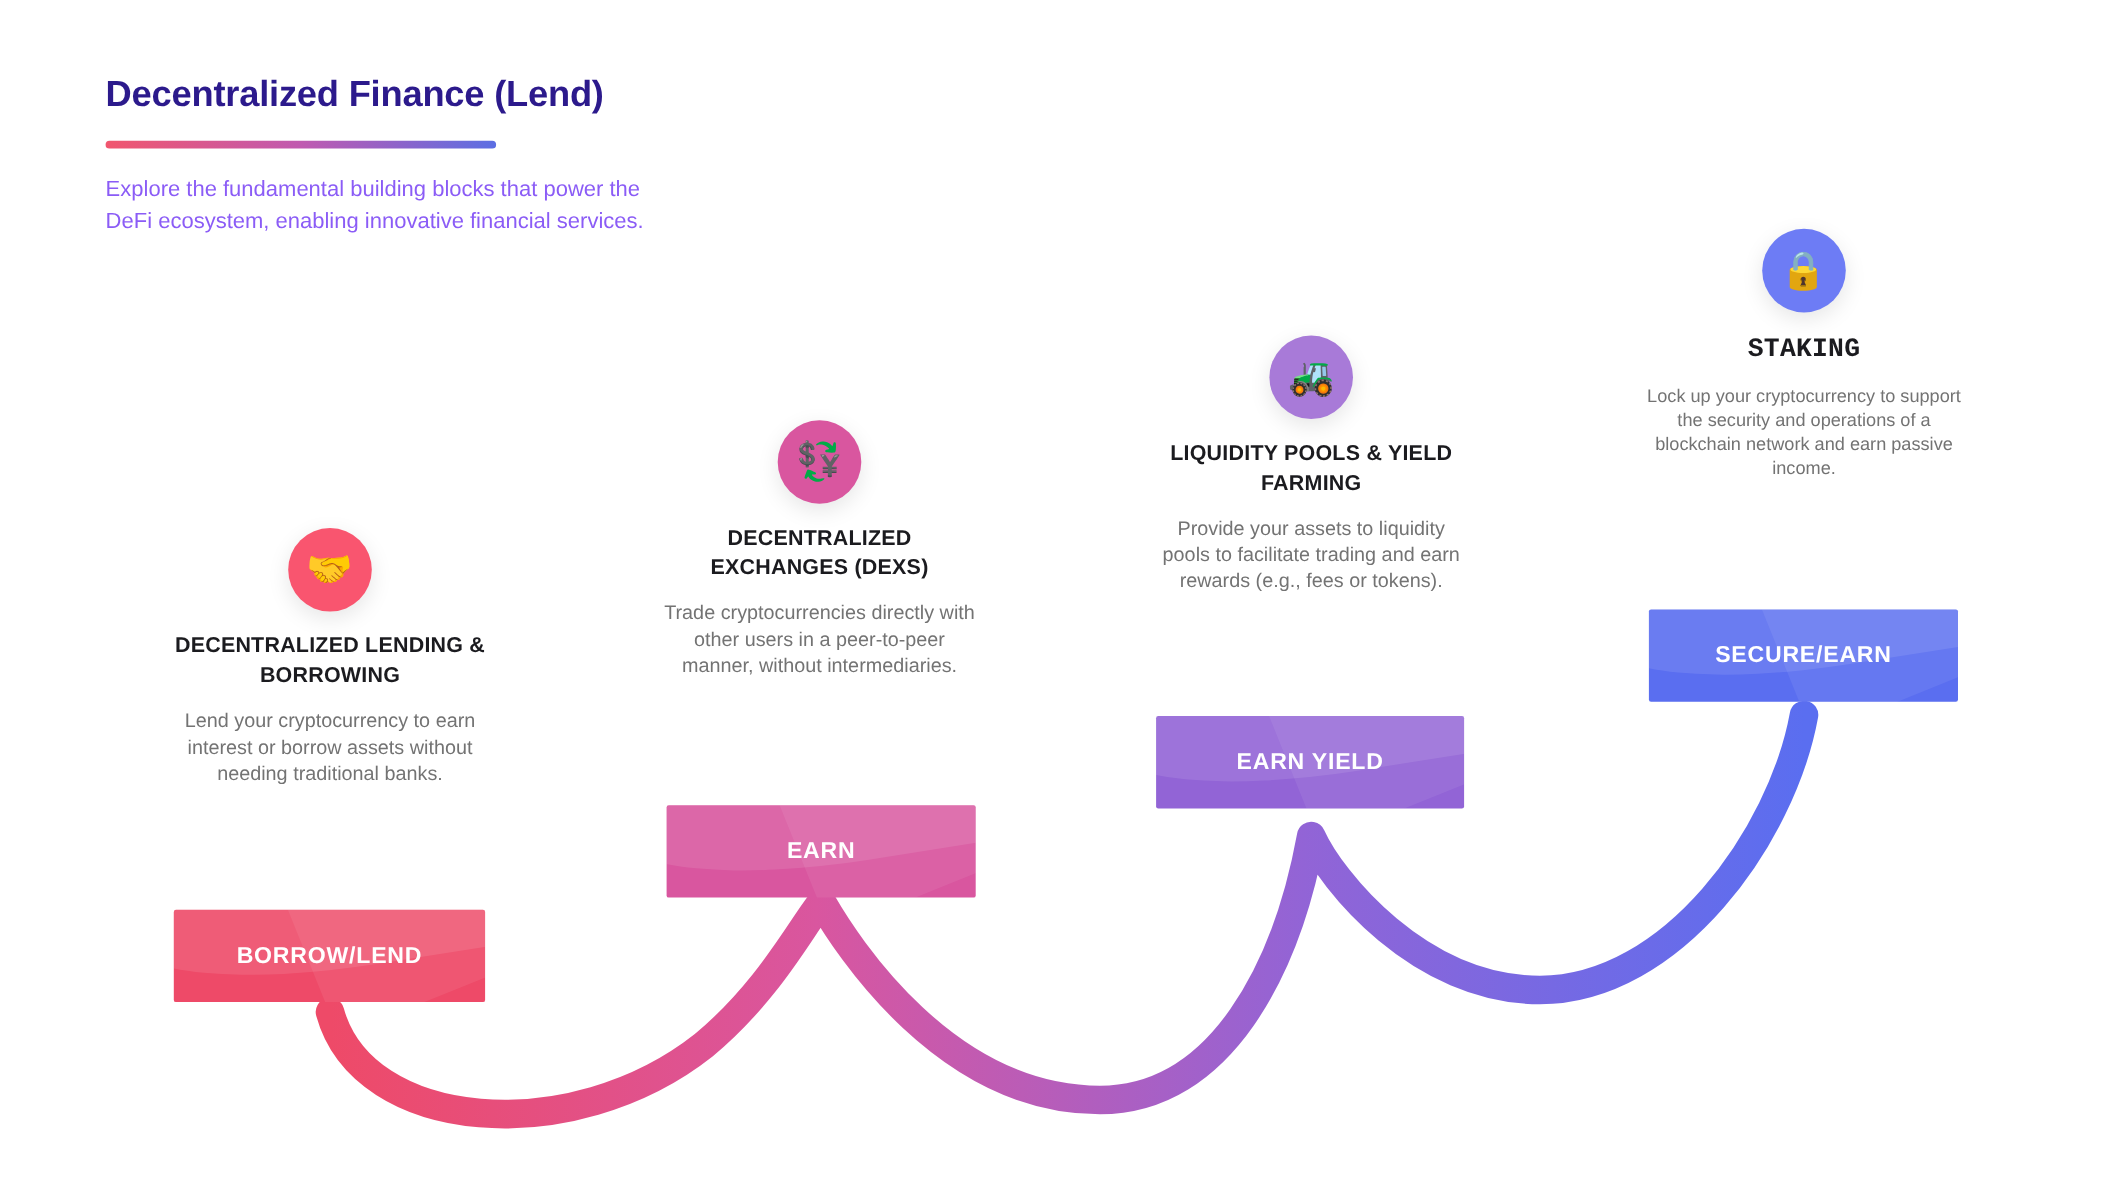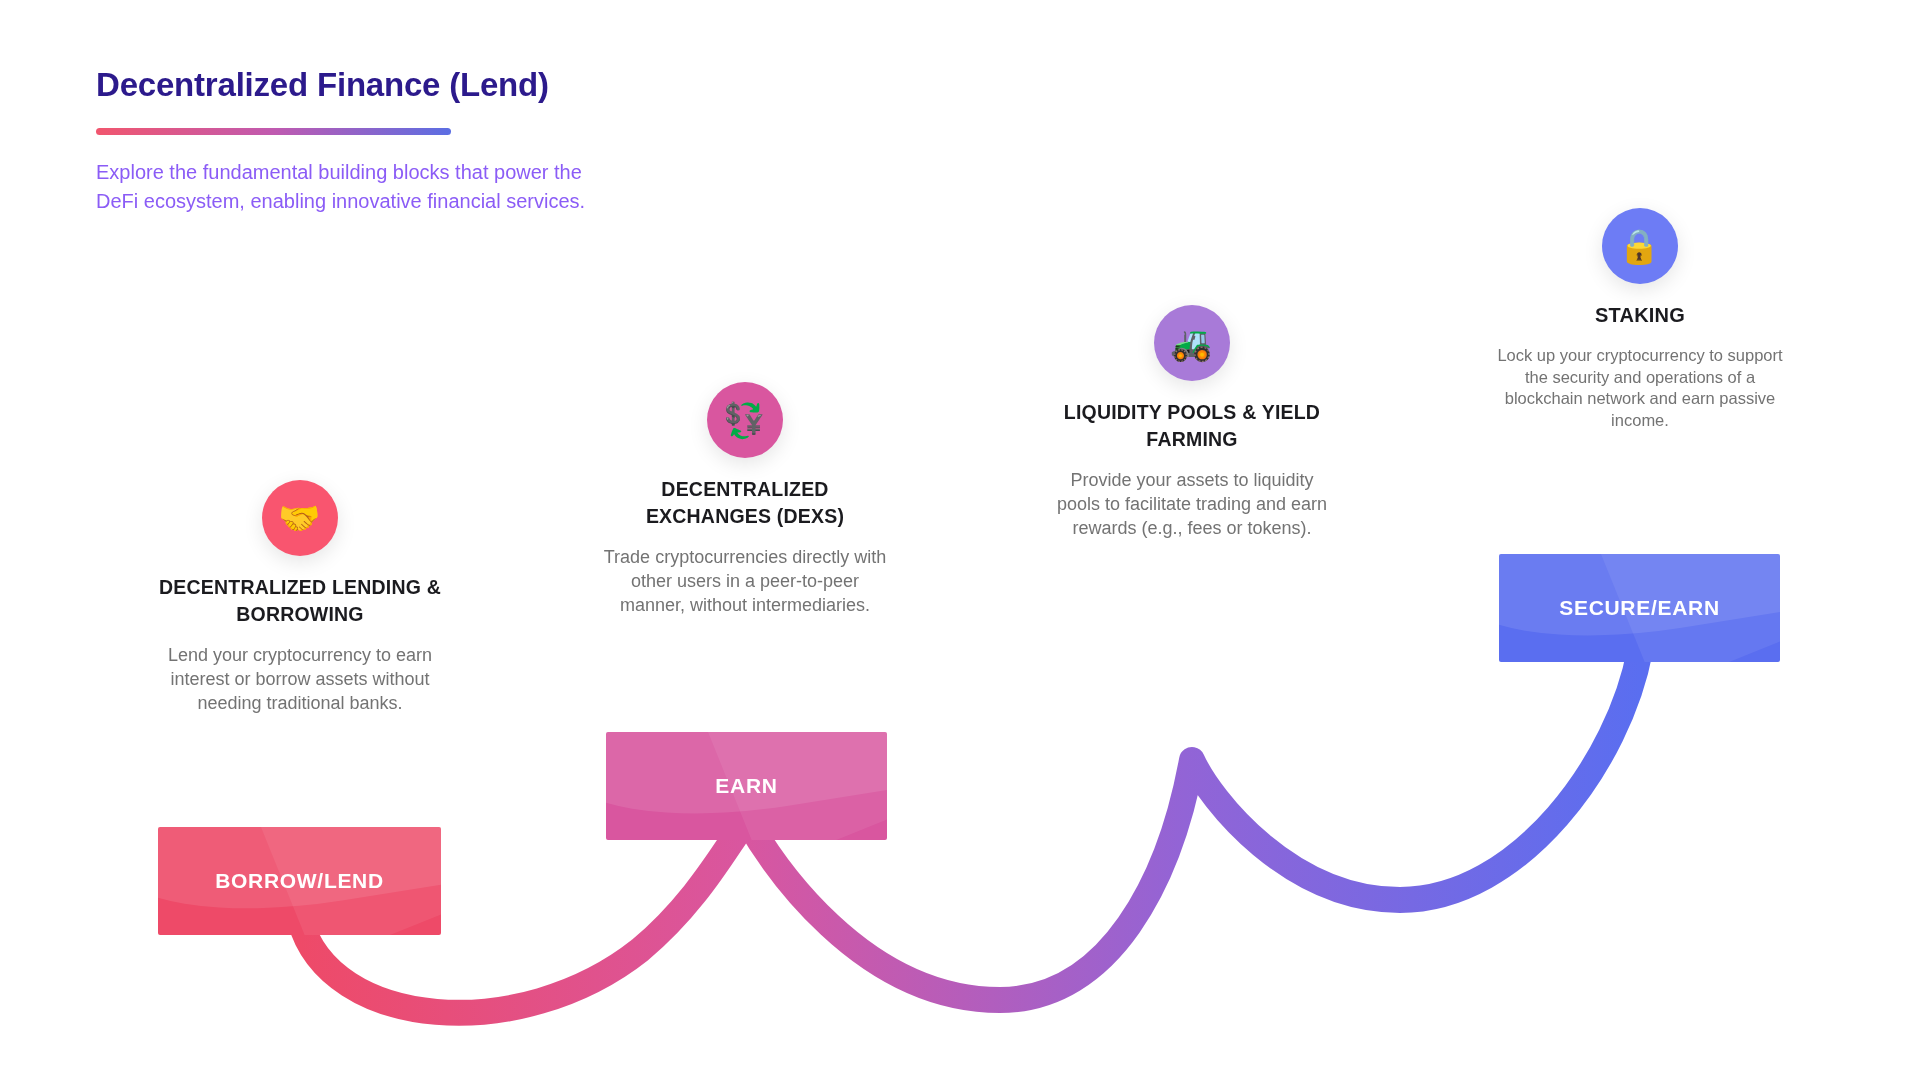--- a/index.html
+++ b/index.html
@@ -40,26 +40,26 @@
     font-size: 34px; line-height: 1;
     box-shadow: 0 6px 20px rgba(0,0,0,0.10);
   }
   .step-title {
     margin-top: 18px; font-size: 19.5px; font-weight: bold; color: #1b1b1f;
     letter-spacing: 0.2px; line-height: 1.38; text-transform: uppercase;
   }
   .step-desc {
     margin-top: 15px; font-size: 18px; line-height: 1.35; color: #737373;
   }
-  .step.small .step-title { font-size: 20px; }
+  .step.small .step-title { font-size: 24px; font-family: Liberation Mono, monospace; }
   .step.small .step-desc { font-size: 16.5px; line-height: 1.33; }
 
   
   .banner {
-    position: absolute; height: 108px; border-radius: 2px;
+    position: absolute; height: 84px; border-radius: 2px;
     display: flex; align-items: center; justify-content: center;
     color: #ffffff; font-weight: bold; font-size: 21px; letter-spacing: 0.7px;
     overflow: hidden;
   }
   .banner .label { position: relative; z-index: 3; }
   
   .banner .gloss {
     position: absolute; z-index: 2; left: -12%; top: -70%;
     width: 130%; height: 170%;
     background: rgba(255,255,255,0.10);
@@ -132,20 +132,25 @@
     <span class="label">EARN</span>
   </div>
 
   <div class="step" style="left:1047px; top:305px;">
     <div class="circle-wrap">
       <div class="circle" style="background:#a87ad8;">🚜</div>
     </div>
     <div class="step-title">LIQUIDITY POOLS &amp; YIELD FARMING</div>
     <div class="step-desc">Provide your assets to liquidity pools to facilitate trading and earn rewards (e.g., fees or tokens).</div>
   </div>
+  <div class="banner" style="left:1051px; top:651px; width:280px; background:#9264d6;">
+    <div class="gloss"></div>
+    <div class="gloss2"></div>
+    <span class="label">EARN YIELD</span>
+  </div>
 
   <div class="step small" style="left:1495px; top:208px;">
     <div class="circle-wrap">
       <div class="circle" style="background:#6d7cf5;">🔒</div>
     </div>
     <div class="step-title">STAKING</div>
     <div class="step-desc">Lock up your cryptocurrency to support the security and operations of a blockchain network and earn passive income.</div>
   </div>
   <div class="banner" style="left:1499px; top:554px; width:281px; background:#5a6ef0;">
     <div class="gloss"></div>

